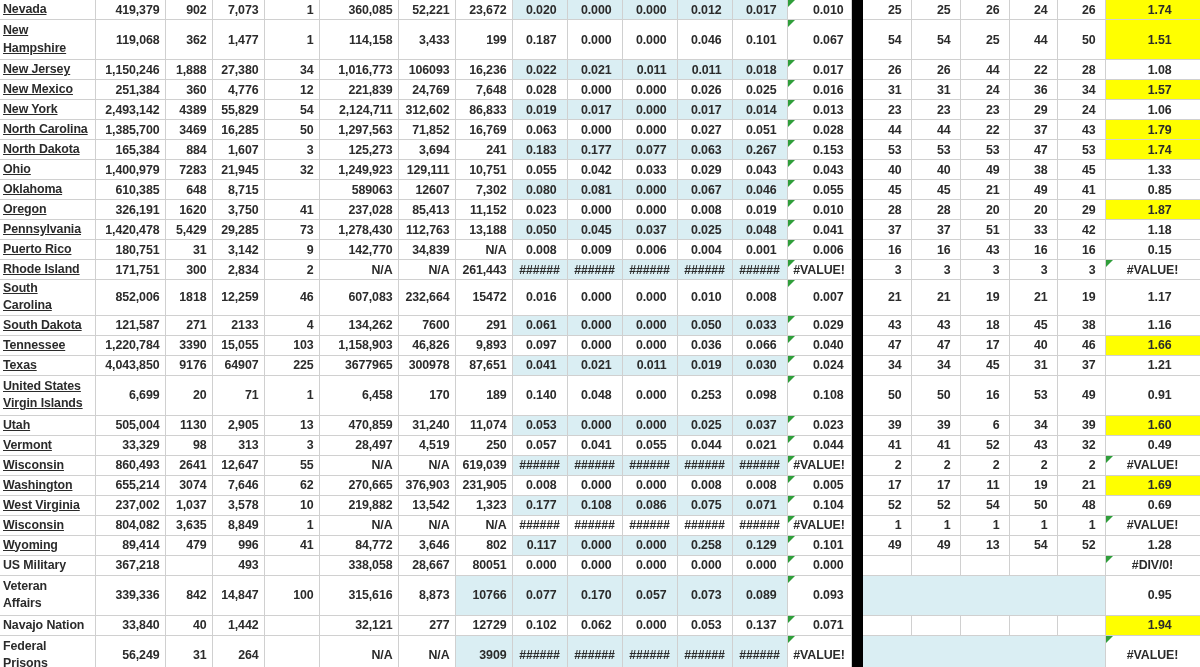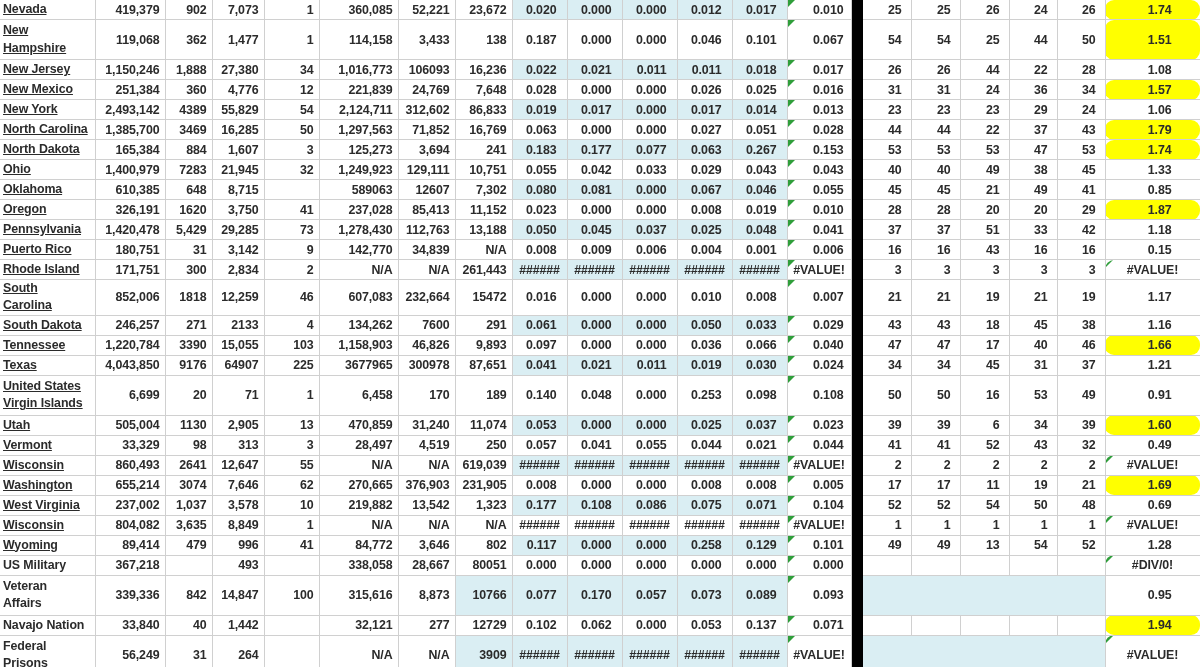--- a/index.html
+++ b/index.html
@@ -13,21 +13,21 @@
     border-right:1px solid #d0d0d0;border-bottom:1px solid #d0d0d0;
     padding:0 5px 0 2px;overflow:hidden;white-space:nowrap;
     text-align:right;vertical-align:middle;position:relative;height:19px;
   }
   tr.tall td{height:39px;}
   td.name{text-align:left;white-space:normal;line-height:1.4;padding-left:3px;}
   td.name .lnk{text-decoration:underline;}
   td.rate{padding-right:10px;}
   td.avg{padding-right:7px;}
   td.rank{padding-right:9px;}
-  td.score{padding-right:28px;border-radius:9px;}
+  td.score{padding-right:28px;}
   td.center{text-align:center;padding:0 2px;}
   td.blue{background:#daeef3;}
   td.yellow{background:#ffff00;}
   td.bar{background:#000;border-right:1px solid #000;border-bottom:1px solid #000;padding:0;}
   td.strip{background:#daeef3;}
   .tri{
     position:absolute;top:0;left:0;width:0;height:0;
     border-top:7px solid #2f9e3a;border-right:7px solid transparent;
   }
 </style>
@@ -84,21 +84,21 @@
           <td class="score yellow">1.74</td>
         </tr>
         <tr class="tall">
           <td class="name"><span class="lnk">New<br>Hampshire</span></td>
           <td>119,068</td>
           <td>362</td>
           <td>1,477</td>
           <td>1</td>
           <td>114,158</td>
           <td>3,433</td>
-          <td>138</td>
+          <td>199</td>
           <td class="rate">0.187</td>
           <td class="rate">0.000</td>
           <td class="rate">0.000</td>
           <td class="rate">0.046</td>
           <td class="rate">0.101</td>
           <td class="avg">0.067<span class="tri"></span></td>
           <td class="bar"></td>
           <td class="rank">54</td>
           <td class="rank">54</td>
           <td class="rank">25</td>
@@ -377,21 +377,21 @@
           <td class="bar"></td>
           <td class="rank">21</td>
           <td class="rank">21</td>
           <td class="rank">19</td>
           <td class="rank">21</td>
           <td class="rank">19</td>
           <td class="score">1.17</td>
         </tr>
         <tr>
           <td class="name"><span class="lnk">South Dakota</span></td>
-          <td>246,257</td>
+          <td>121,587</td>
           <td>271</td>
           <td>2133</td>
           <td>4</td>
           <td>134,262</td>
           <td>7600</td>
           <td>291</td>
           <td class="rate blue">0.061</td>
           <td class="rate blue">0.000</td>
           <td class="rate blue">0.000</td>
           <td class="rate blue">0.050</td>

